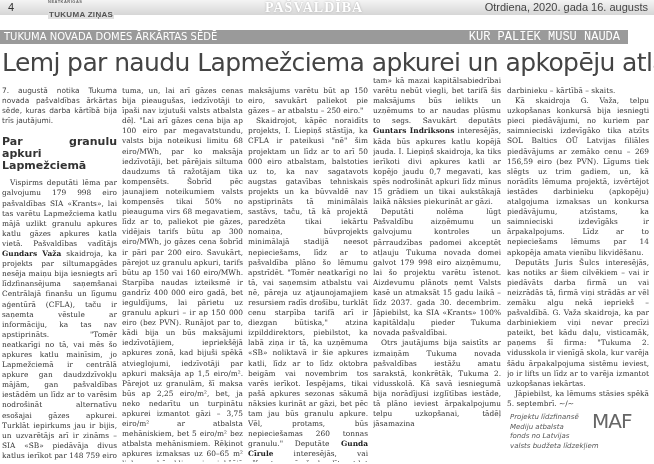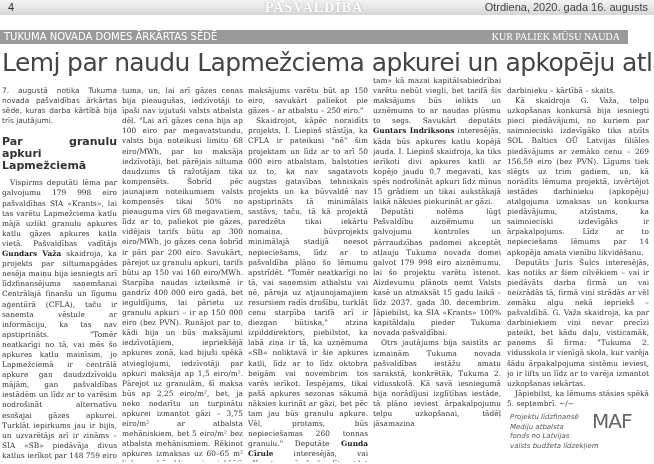--- a/index.html
+++ b/index.html
@@ -6,37 +6,41 @@
   body { width:654px; height:464px; background:#fff; overflow:hidden; position:relative; font-family:"DejaVu Serif", serif; color:#222; }
   .masthead { position:absolute; left:0; top:0; width:654px; height:15px; background:linear-gradient(#f4f4f4,#d6d6d6); }
   .page-num { position:absolute; left:8px; top:1px; font-family:"Liberation Sans", sans-serif; font-size:11px; color:#333; }
   .logo { position:absolute; left:48px; top:0px; font-family:"Liberation Sans", sans-serif; font-weight:bold; line-height:1; }
   .logo .small { font-size:4px; color:#666; letter-spacing:0.5px; display:block; }
   .logo .big { font-size:8px; color:#555; background:#e0e0e0; padding:0 1px; letter-spacing:0.3px; }
   .section { position:absolute; left:265px; top:0; font-family:"Liberation Serif", serif; font-size:14px; color:#fff; letter-spacing:1px; font-weight:bold; text-shadow:0 0 2px #aaa; }
   .date { position:absolute; right:6px; top:1px; font-family:"Liberation Sans", sans-serif; font-size:11px; color:#444; }
   .band { position:absolute; left:0; top:30px; width:628px; height:14px; background:#9a9a9a; }
   .band-left { position:absolute; left:4px; top:0; font-family:"DejaVu Sans", sans-serif; font-size:10px; color:#fff; line-height:14px; }
-  .band-right { position:absolute; right:8px; top:0; font-family:Liberation Serif, serif; font-size:10px; color:#fff; line-height:14px;text-align:center; }
+  .band-right { position:absolute; right:8px; top:0; font-family:Liberation Mono, monospace; font-size:12px; color:#fff; line-height:14px;text-align:center; }
   .headline { position:absolute; left:2px; top:48px; font-family:"DejaVu Sans", sans-serif; font-size:25px; color:#444; letter-spacing:-0.6px; white-space:nowrap; }
   .col { position:absolute; font-size:7.4px; line-height:10.1px; color:#333; text-align:justify; overflow:hidden; }
   .col p { margin:0; text-indent:8px; }
   .col p.noind { text-indent:0; }
   .lead { font-family:"DejaVu Sans", sans-serif; font-size:7.4px; color:#444; line-height:10.1px; }
   .subhead { font-family:"DejaVu Sans", sans-serif; font-weight:bold; font-size:11px; line-height:12px; color:#333; margin:10px 0 6px 0; }
   b { font-weight:bold; color:#222; }
   .funding { position:absolute; left:510px; top:413px; width:140px; height:46px; }
   .funding-text { font-family:"DejaVu Sans", sans-serif; font-style:italic; font-size:7px; line-height:9.5px; color:#555; }
   .maf { position:absolute; left:82px; top:-4px; font-family:"DejaVu Sans", sans-serif; font-size:20px; color:#666; letter-spacing:-1px; }
 </style>
 </head>
 <body>
 
 <div class="masthead">
   <span class="page-num">4</span>
+  <div class="logo">
+    <span class="small">NEATKARĪGĀS</span>
+    <span class="big">TUKUMA ZIŅAS</span>
+  </div>
   <span class="section">PAŠVALDĪBA</span>
   <span class="date">Otrdiena, 2020. gada 16. augusts</span>
 </div>
 
 <div class="band">
   <span class="band-left">TUKUMA NOVADA DOMES ĀRKĀRTAS SĒDĒ</span>
   <span class="band-right">KUR PALIEK MŪSU NAUDA</span>
 </div>
 
 <h1 class="headline" style="margin:0;font-weight:normal;">Lemj par naudu Lapmežciema apkurei un apkopēju atlaišanu</h1>

